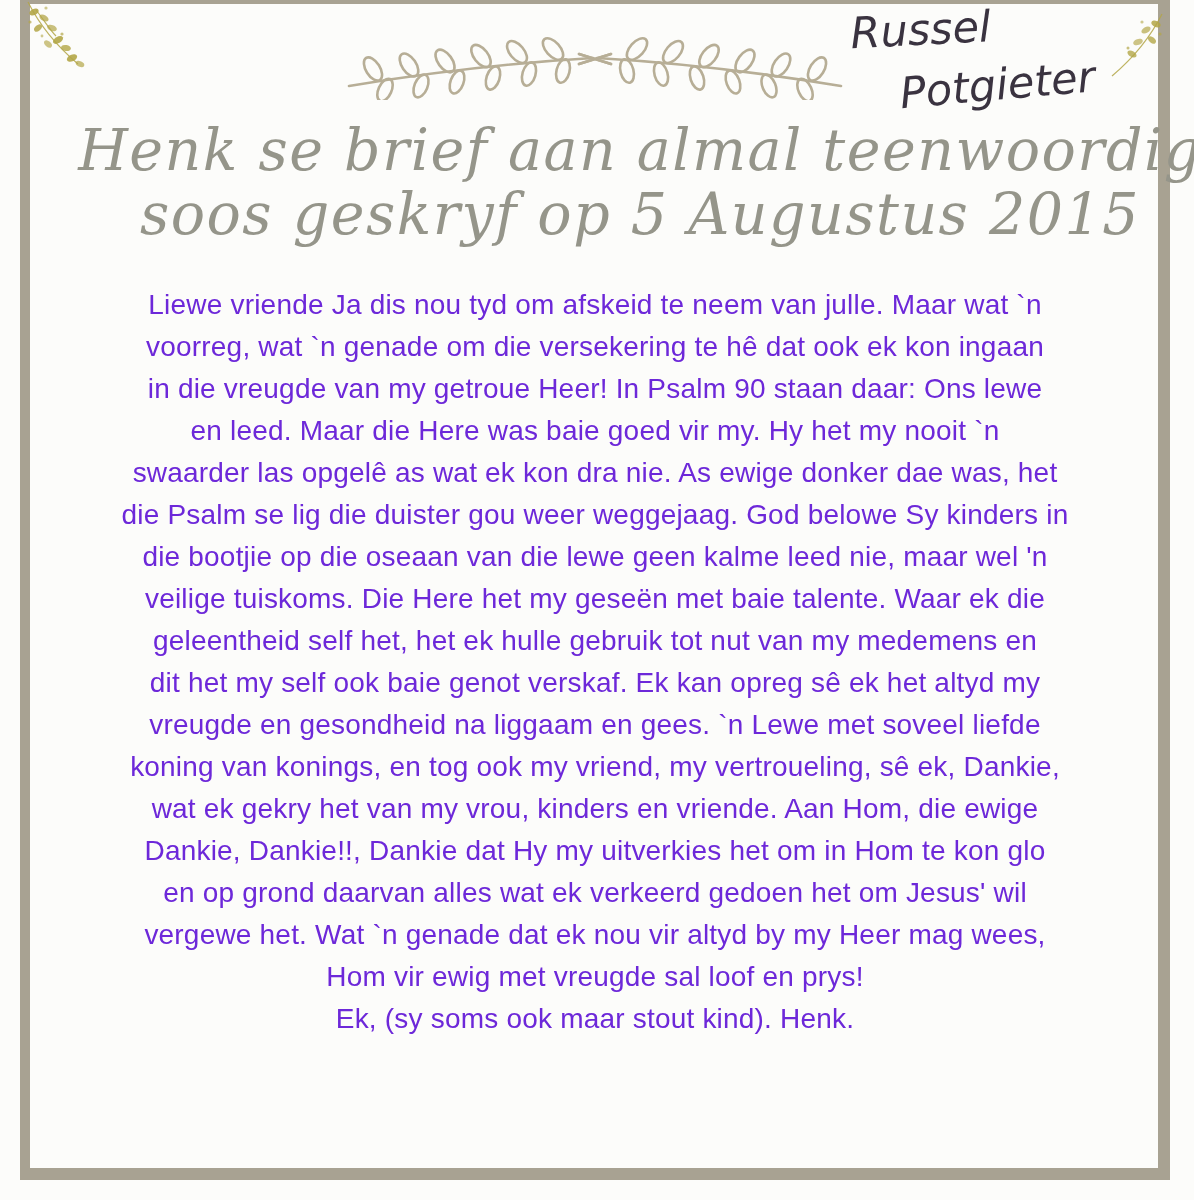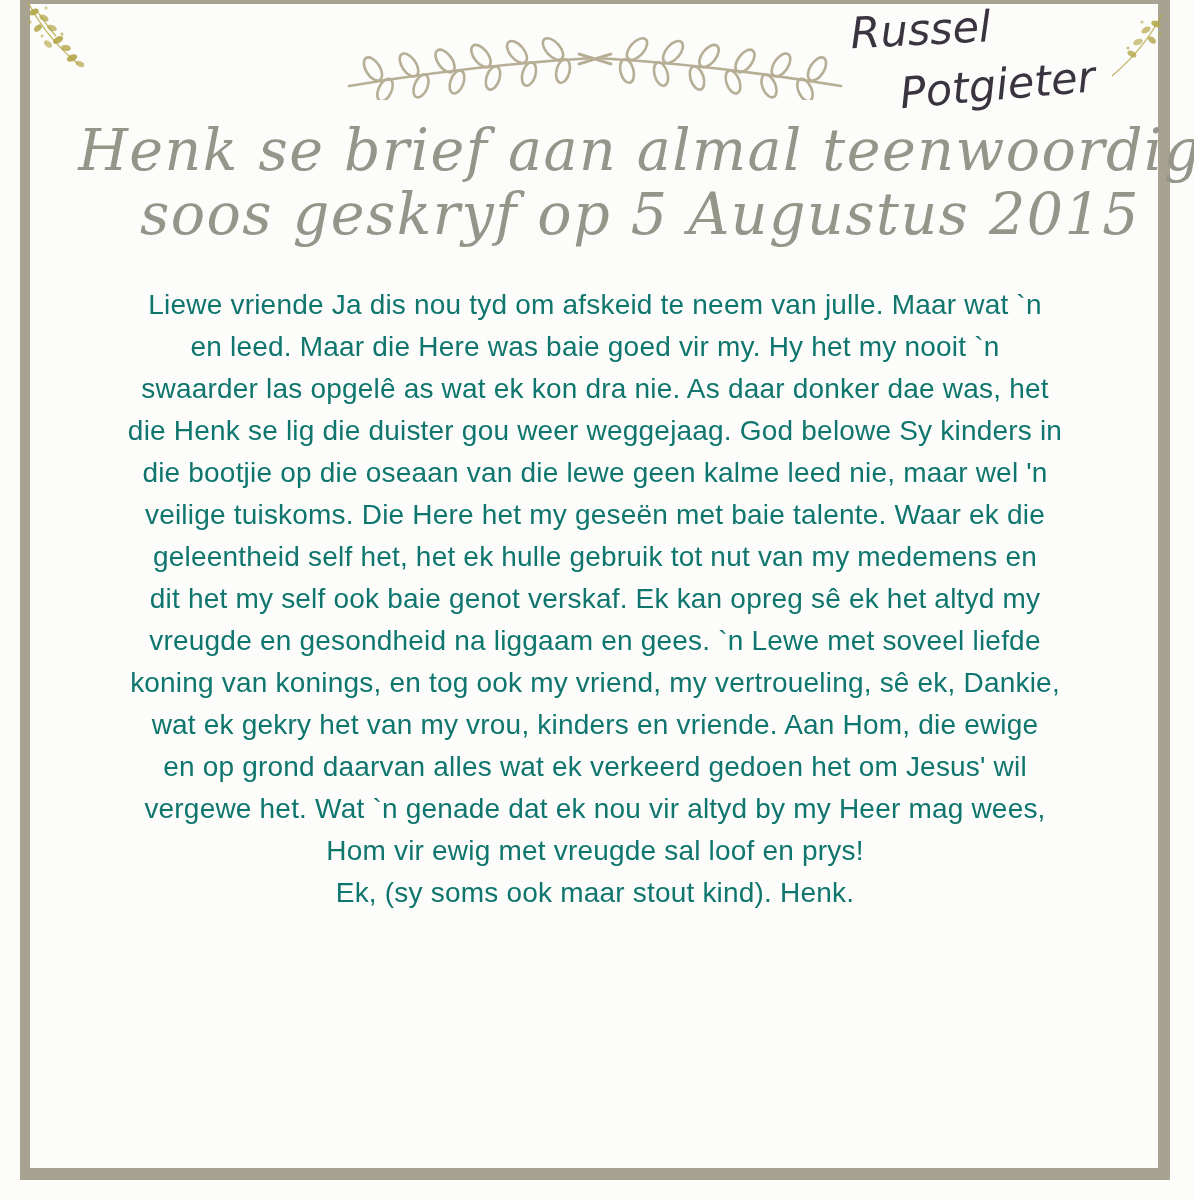--- a/index.html
+++ b/index.html
@@ -68,21 +68,21 @@
     padding-left: 43px;
   }
 
   
   .letter-body {
     position: absolute;
     top: 284px;
     left: 36px;
     right: 40px;
     text-align: center;
-    color: #0f766e;
+    color: #6d28d9;
     font-size: 28px;
     line-height: 42px;
     letter-spacing: 0.2px;
   }
   .body-line { white-space: nowrap; }
 </style>
 </head>
 <body>
 
 <div class="page">
@@ -158,29 +158,32 @@
     <div class="hw-line2">Potgieter</div>
   </div>
 
   <div class="title-block">
     <div>Henk se brief aan almal teenwoordig</div>
     <div>soos geskryf op 5 Augustus 2015</div>
   </div>
 
   <div class="letter-body">
       <div class="body-line">Liewe vriende Ja dis nou tyd om afskeid te neem van julle. Maar wat `n</div>
+      <div class="body-line">voorreg, wat `n genade om die versekering te hê dat ook ek kon ingaan</div>
+      <div class="body-line">in die vreugde van my getroue Heer! In Psalm 90 staan daar: Ons lewe</div>
       <div class="body-line">en leed. Maar die Here was baie goed vir my. Hy het my nooit `n</div>
-      <div class="body-line">swaarder las opgelê as wat ek kon dra nie. As daar donker dae was, het</div>
-      <div class="body-line">die Henk se lig die duister gou weer weggejaag. God belowe Sy kinders in</div>
+      <div class="body-line">swaarder las opgelê as wat ek kon dra nie. As ewige donker dae was, het</div>
+      <div class="body-line">die Psalm se lig die duister gou weer weggejaag. God belowe Sy kinders in</div>
       <div class="body-line">die bootjie op die oseaan van die lewe geen kalme leed nie, maar wel 'n</div>
       <div class="body-line">veilige tuiskoms. Die Here het my geseën met baie talente. Waar ek die</div>
       <div class="body-line">geleentheid self het, het ek hulle gebruik tot nut van my medemens en</div>
       <div class="body-line">dit het my self ook baie genot verskaf. Ek kan opreg sê ek het altyd my</div>
       <div class="body-line">vreugde en gesondheid na liggaam en gees. `n Lewe met soveel liefde</div>
       <div class="body-line">koning van konings, en tog ook my vriend, my vertroueling, sê ek, Dankie,</div>
       <div class="body-line">wat ek gekry het van my vrou, kinders en vriende. Aan Hom, die ewige</div>
+      <div class="body-line">Dankie, Dankie!!, Dankie dat Hy my uitverkies het om in Hom te kon glo</div>
       <div class="body-line">en op grond daarvan alles wat ek verkeerd gedoen het om Jesus' wil</div>
       <div class="body-line">vergewe het. Wat `n genade dat ek nou vir altyd by my Heer mag wees,</div>
       <div class="body-line">Hom vir ewig met vreugde sal loof en prys!</div>
       <div class="body-line">Ek, (sy soms ook maar stout kind). Henk.</div>
     </div>
 
 </div>
 
 </body></html>

